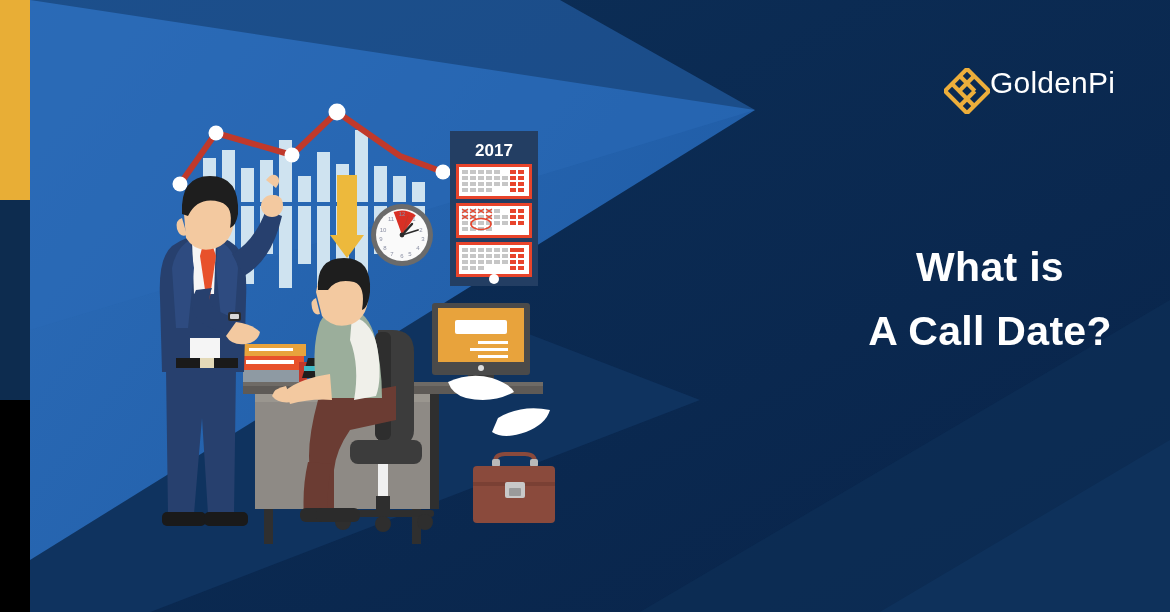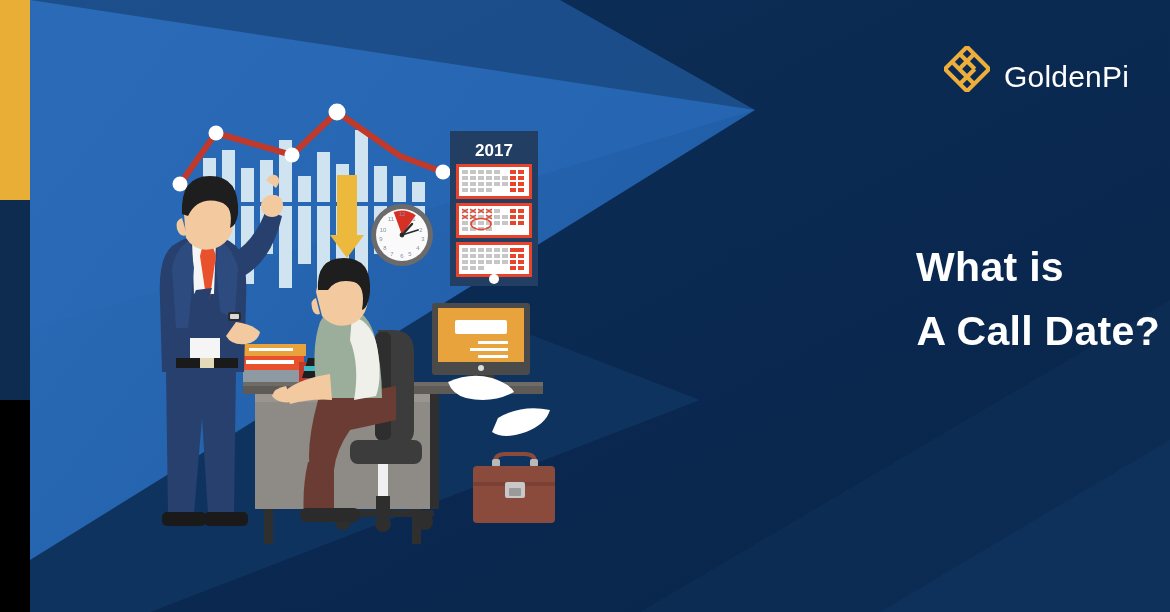--- a/index.html
+++ b/index.html
@@ -7,34 +7,34 @@
   body {
     font-family:"Liberation Sans", sans-serif;
     width:1170px; height:612px; overflow:hidden; position:relative;
   }
   #stage { position:relative; width:1170px; height:612px; overflow:hidden;
            background:#0b2b52; }
   #stage svg.layer { position:absolute; left:0; top:0; width:1170px; height:612px; }
 
   
   .brand {
-    position:absolute; left:944px; top:46px;
-    display:flex; align-items:flex-end; gap:14px;
+    position:absolute; left:944px; top:68px;
+    display:flex; align-items:flex-start; 
   }
   .brand-mark { width:46px; height:46px; flex:0 0 auto; }
   .brand-name {
     color:#ffffff; font-size:30px; letter-spacing:.2px; font-weight:400;
     line-height:1; white-space:nowrap;
   }
   .headline {
     position:absolute; left:820px; top:236px; width:340px;
     text-align:center; color:#ffffff;
     font-size:41px; line-height:1.55; font-weight:700; letter-spacing:.3px;
   }
-  .headline .l2 { display:block;text-align:right; }
+  .headline .l2 { display:block; }
 </style>
 </head>
 <body>
 
 <div id="stage">
 
   <svg class="layer" viewBox="0 0 1170 612">
     <defs>
       <linearGradient id="bgGrad" x1="0" y1="0" x2="1" y2="1">
         <stop offset="0%" stop-color="#0C2F58"></stop>

